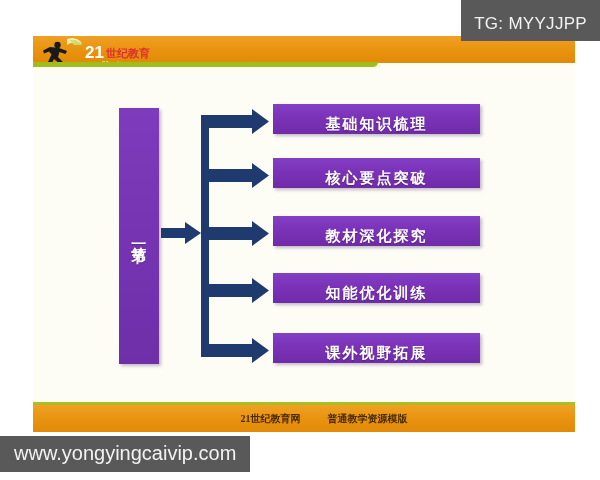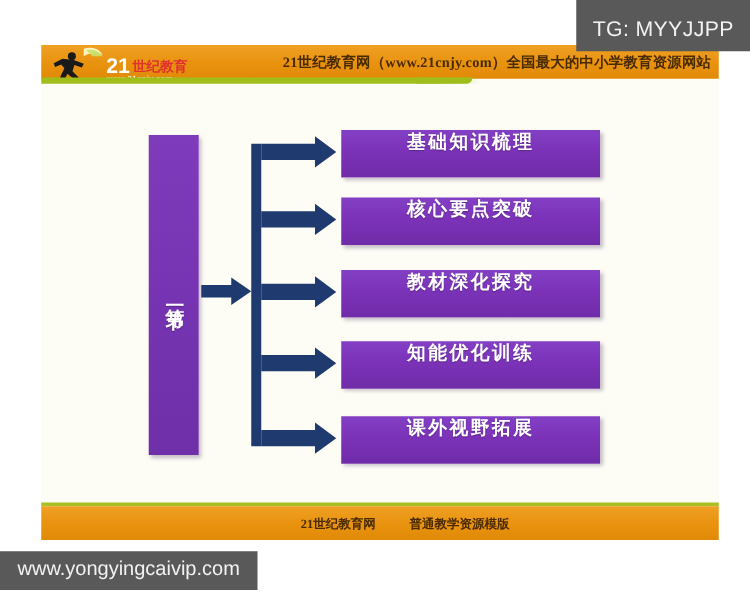--- a/index.html
+++ b/index.html
@@ -107,25 +107,25 @@
     width: 542px;
     height: 396px;
     pointer-events: none;
   }
 
   
   .item-box {
     position: absolute;
     left: 240px;
     width: 207px;
-    height: 38px;
+    height: 30px;
     background: linear-gradient(180deg, #8340C4 0%, #7B32B8 45%, #6F2BA8 100%);
     box-shadow: 2px 2px 3px rgba(110,95,125,0.40);
     display: flex;
-    align-items: flex-start;
+    align-items: flex-end;
     justify-content: center;
   }
   .item-label {
     color: #ffffff;
     font-size: 15px;
     font-weight: bold;
     letter-spacing: 2px;
     text-shadow: 0 1px 1px rgba(0,0,0,0.28);
     white-space: nowrap;
   }
@@ -172,32 +172,31 @@
     padding: 14px 13px 7px 13px;
     white-space: nowrap;
     letter-spacing: 0.3px;
   }
   #site-overlay {
     position: absolute;
     left: 0;
     bottom: 8px;
     background: #595959;
     color: #F2F2F2;
-    font-size: 16px;
+    font-size: 20px;
     padding: 6px 14px 7px 14px;
     white-space: nowrap;
   }
 </style>
 </head>
 <body>
 
 <div id="slide">
 
   <div id="banner">
-    <div id="banner-text">21世纪教育网（www.21cnjy.com）全国最大的中小学教育资源网站</div>
 
     <svg id="logo" viewBox="0 0 130 31" xmlns="http://www.w3.org/2000/svg">
 
       <path d="M31 3 C37 1 44 3 46 8 C41 6 35 6 31 9 Z" fill="#FFF9C4" opacity="0.95"></path>
       <path d="M33 4 C39 3 44 5 46 9 L38 9 Z" fill="#C9E06A" opacity="0.9"></path>
 
       <circle cx="21.5" cy="9" r="3.2" fill="#1A1A1A"></circle>
       <path d="M23 12 L31 15 L29.5 18 L23.5 16 L22 21 L27 26 L24.5 28.5 L18 23 L15.5 27.5 L12 26 L15.5 18.5 L13 15.5 L8 17.5 L7 14.5 L14 11 Z" fill="#1A1A1A"></path>
 
       <text x="49" y="22" font-family="Liberation Sans, sans-serif" font-size="17" font-weight="bold" fill="#FFFFFF">21</text>

